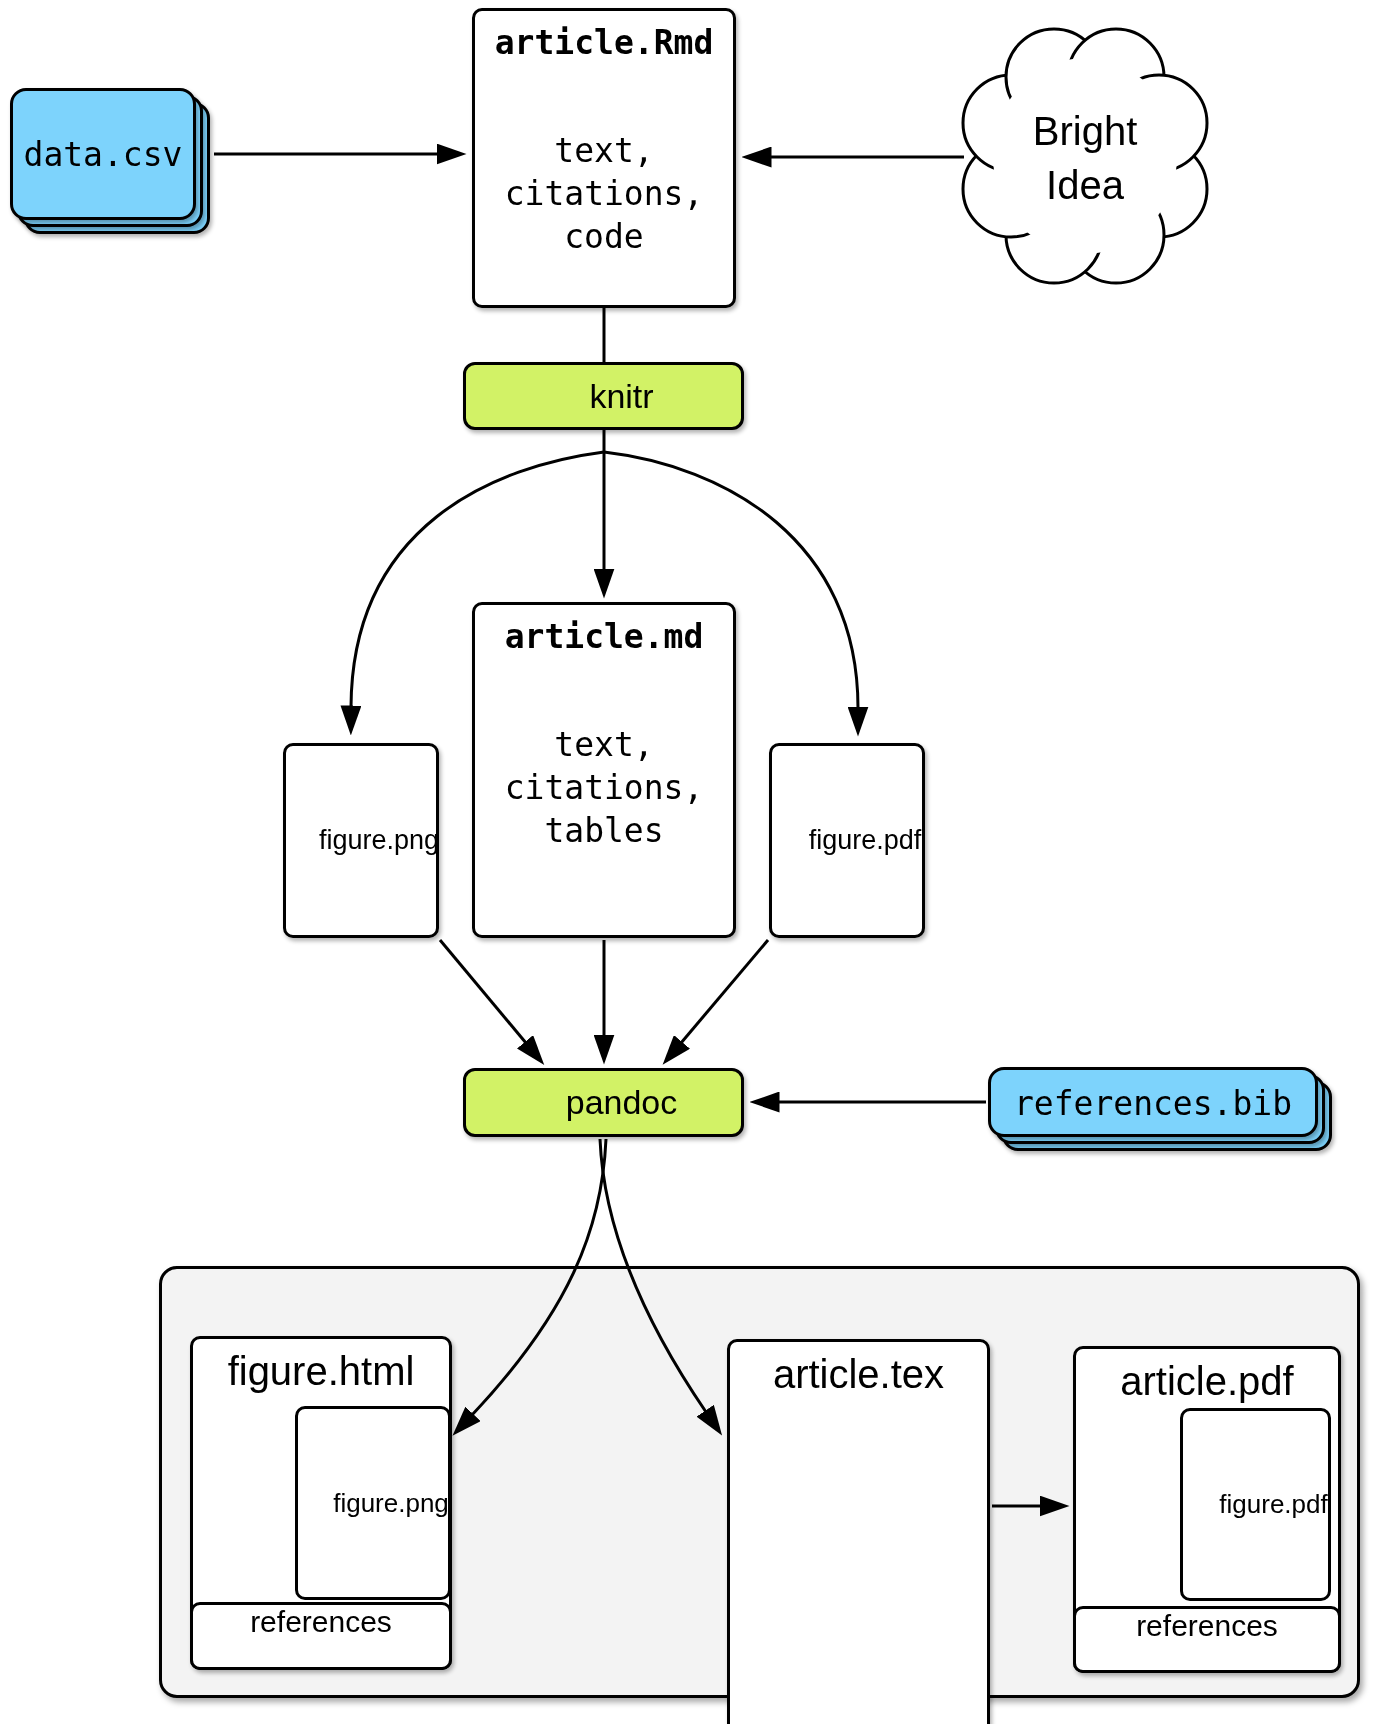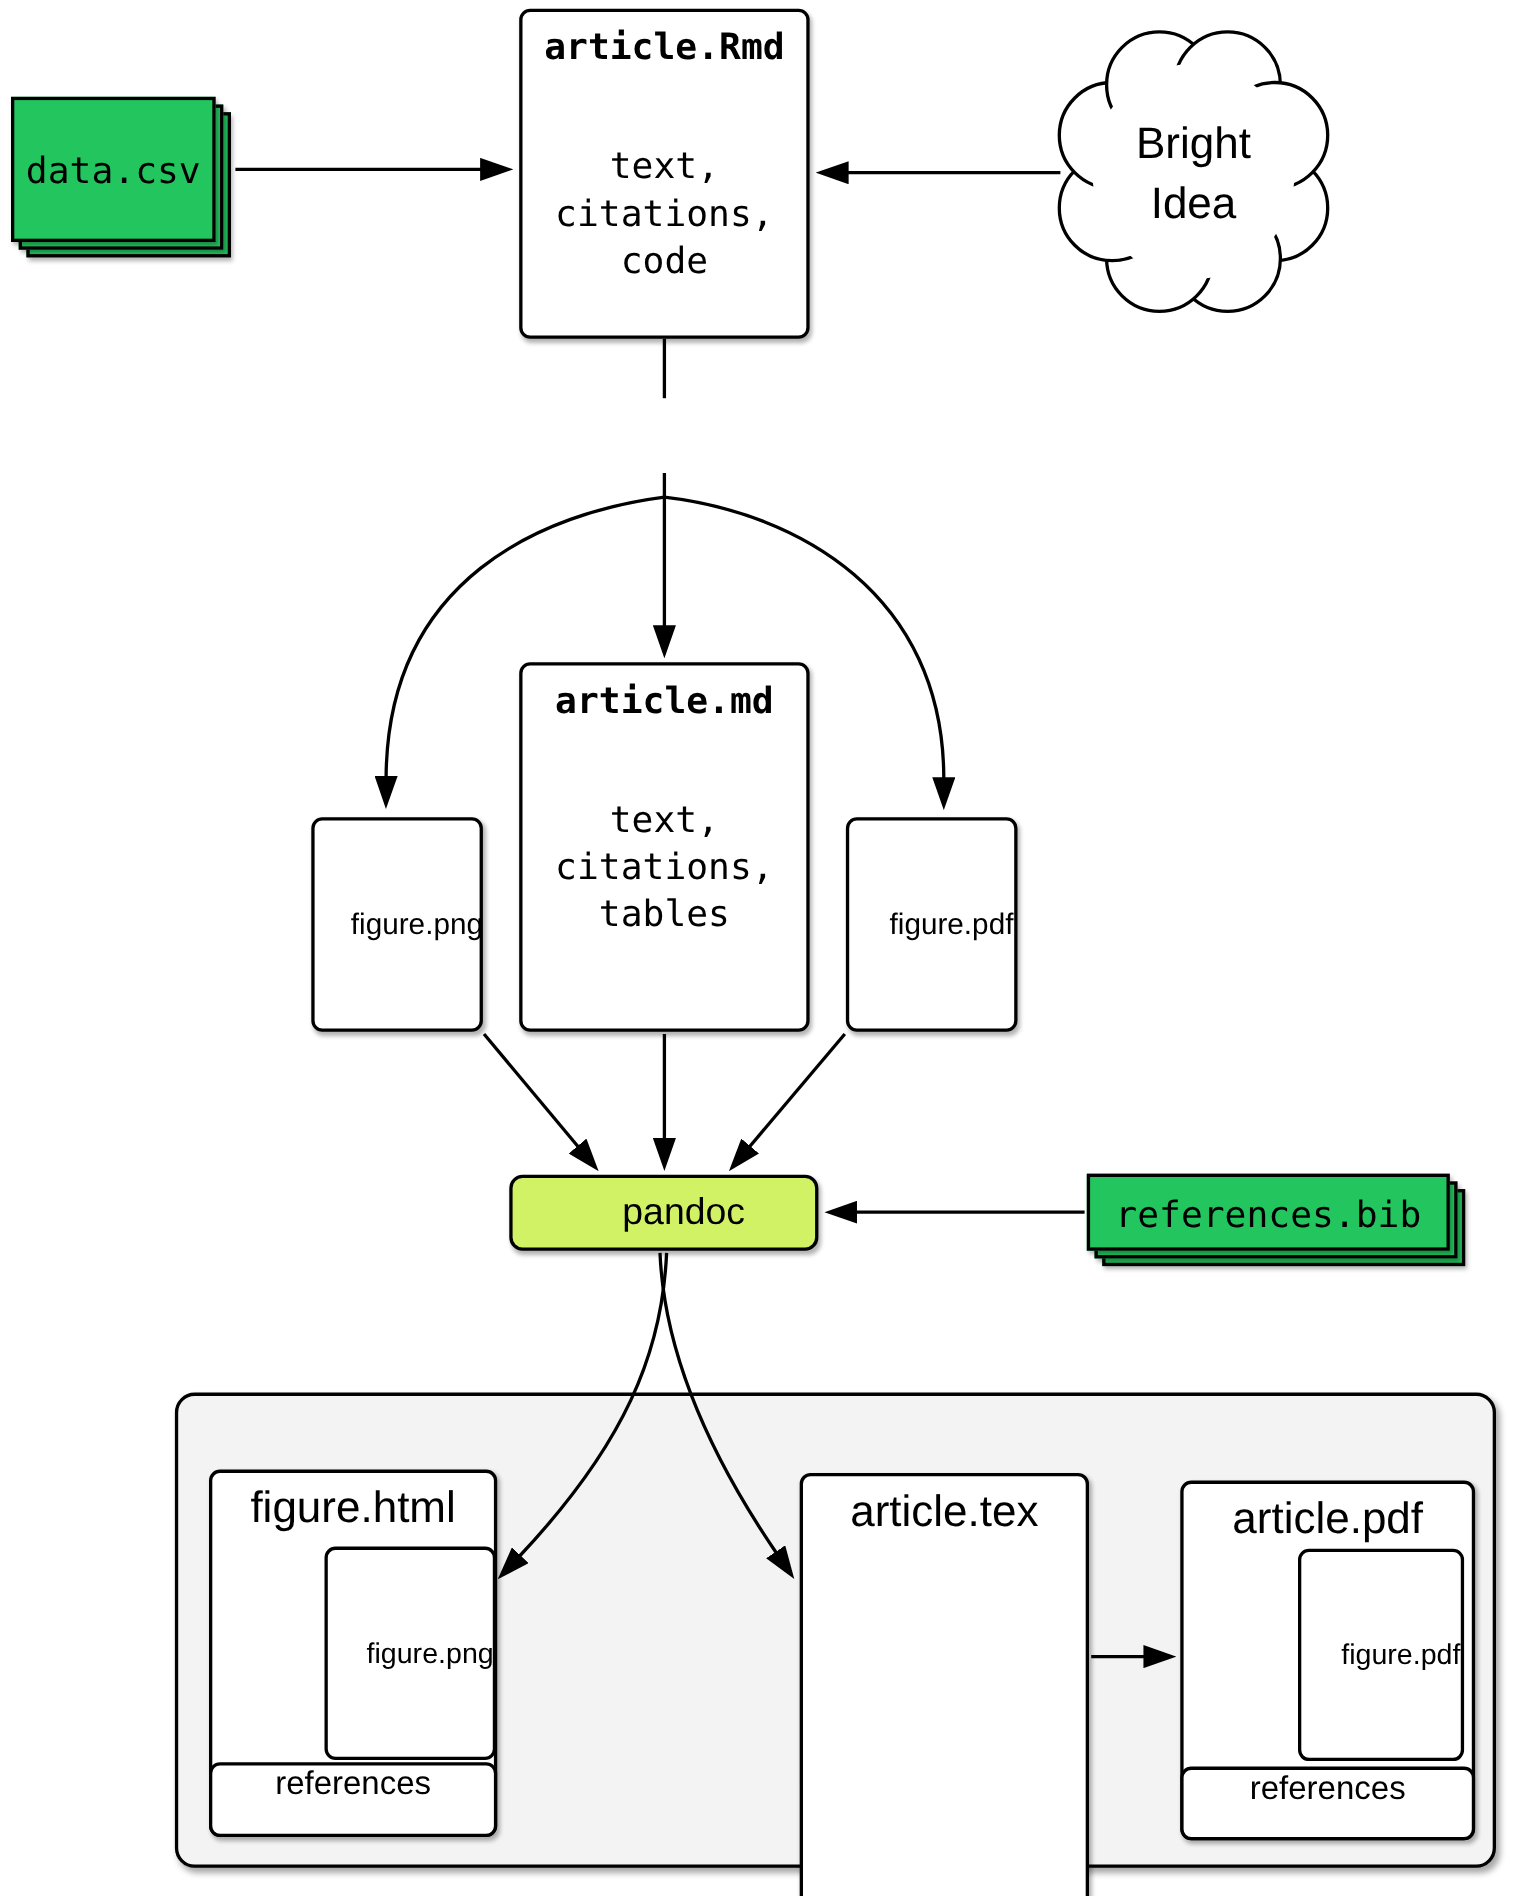--- a/index.html
+++ b/index.html
@@ -15,21 +15,21 @@
   .process{
     background:#d2f266;border-radius:12px;display:flex;align-items:center;justify-content:center;
     font-size:34px;
   }
   .doc-title{position:absolute;left:0;right:0;top:12px;text-align:center;
     font-family:"DejaVu Sans Mono",monospace;font-weight:bold;font-size:33px;}
   .doc-body{position:absolute;left:0;right:0;top:118px;text-align:center;
     font-family:"DejaVu Sans Mono",monospace;font-size:33px;line-height:43px;white-space:pre-line;}
   .file-title{position:absolute;left:0;right:0;top:10px;text-align:center;font-size:40px;}
   .fig-label{display:flex;align-items:center;justify-content:center;font-size:27px;}
-  .stack-layer{position:absolute;background:#22c55e;border:3px solid #000;border-radius:0;
+  .stack-layer{position:absolute;background:#7dd3fc;border:3px solid #000;border-radius:16px;
     box-sizing:border-box;box-shadow:2px 3px 4px rgba(0,0,0,0.30);}
   .stack-label{position:absolute;left:0;right:0;text-align:center;
     font-family:"DejaVu Sans Mono",monospace;font-size:33px;}
   .refs-bar{position:absolute;left:-3px;right:-3px;bottom:-3px;height:68px;
     background:#fff;border:3px solid #000;border-radius:10px;box-sizing:border-box;
     display:flex;align-items:flex-start;justify-content:center;font-size:30px;}
   .container-zone{
     position:absolute;background:#f3f3f3;border:3px solid #000;border-radius:18px;
     box-shadow:3px 4px 6px rgba(0,0,0,0.35);box-sizing:border-box;
   }
@@ -65,20 +65,23 @@
     <div class="doc-body">text,
 citations,
 code</div>
   </div>
 
   <div class="cloud-text" style="left:985px;top:104px;width:200px;">
     <div>Bright</div>
     <div>Idea</div>
   </div>
 
+  <div class="box process" style="left:463px;top:362px;width:281px;height:68px;">
+    <span>knitr</span>
+  </div>
 
   <div class="box" style="left:472px;top:602px;width:264px;height:336px;">
     <div class="doc-title">article.md</div>
     <div class="doc-body">text,
 citations,
 tables</div>
   </div>
 
   <div class="box fig-label" style="left:283px;top:743px;width:156px;height:195px;">
     <span>figure.png</span>

